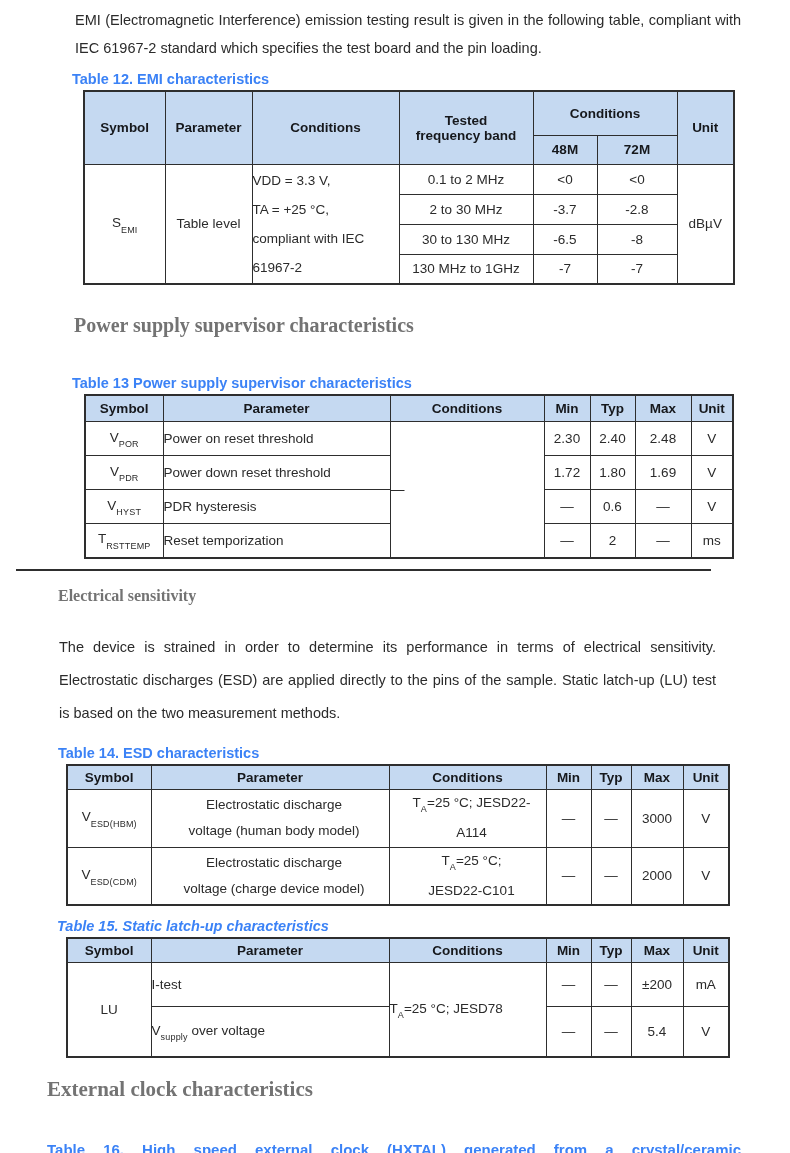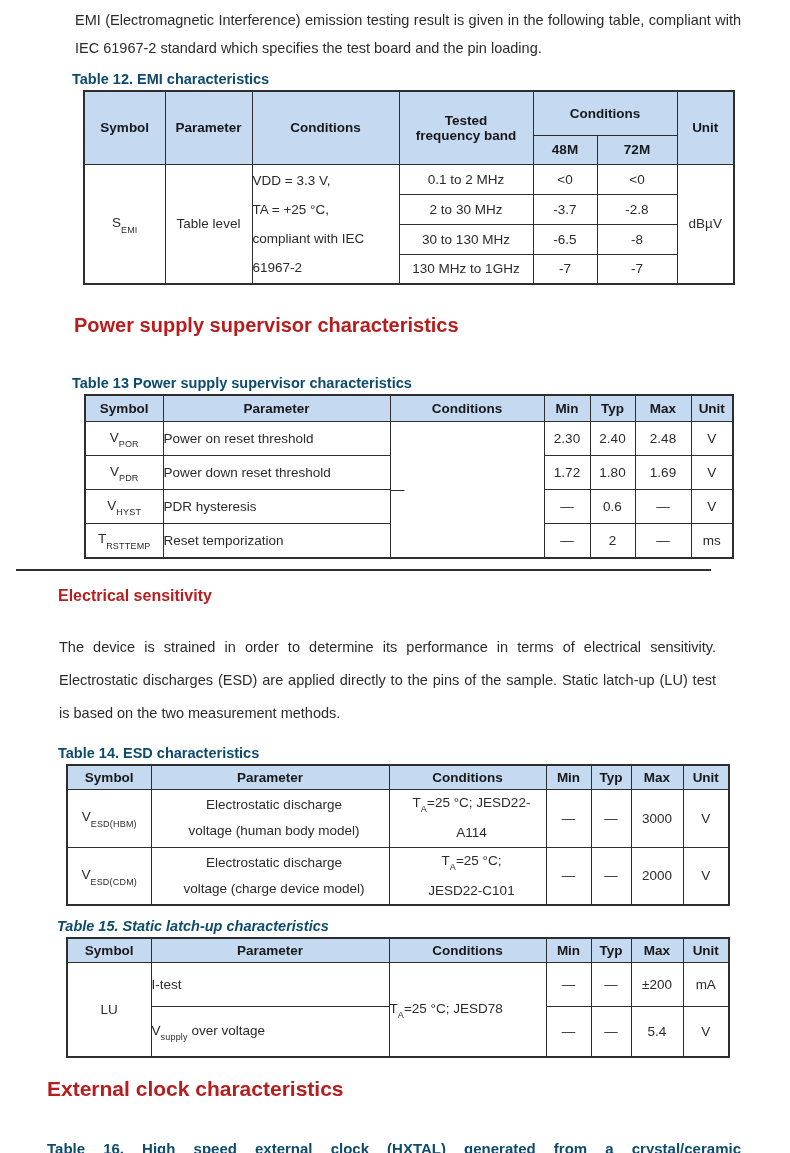--- a/index.html
+++ b/index.html
@@ -4,27 +4,27 @@
 <style>
   html,body{margin:0;padding:0;}
   body{
     width:790px;height:1153px;background:#ffffff;
     font-family:"Liberation Sans","DejaVu Sans",sans-serif;
     color:#262626;position:relative;overflow:hidden;
   }
   .para{ text-align:justify; font-size:14.5px; line-height:28px; color:#2b2b2b;}
   .p1{ margin:6px 49px 0 75px; }
   .p2{ margin:26px 74px 0 59px; line-height:33px; }
-  .caption{ font-weight:bold; font-size:14.5px; color:#0c4a6e; }
+  .caption{ font-weight:bold; font-size:14.5px; color:#3b82f6; }
   .cap12{ margin:9px 0 3px 72px; }
   .cap13{ margin:38px 0 3px 72px; }
   .cap14{ margin:15px 0 3px 58px; }
   .cap15{ margin:12px 0 3px 57px;font-style:italic; }
   .cap16{ margin:39px 49px 0 47px; font-size:15px; text-align:justify; text-align-last:justify; }
-  h2{ font-weight:bold; color:#b91c1c; margin:0; }
+  h2{ font-weight:bold; color:#737373; margin:0;font-family:Liberation Serif, serif; }
   .h-power{ font-size:20px; margin:29px 0 0 74px; }
   .h-elec{ font-size:16px; margin:16px 0 0 58px; }
   .h-clock{ font-size:21px; margin:19px 0 0 47px; }
   .divider{ height:2px; background:#2e2e2e; width:695px; margin:10px 0 0 16px; }
 
   table{ border-collapse:collapse; table-layout:fixed; }
   .t12{ margin-left:83px; width:650px; }
   .t13{ margin-left:84px; width:648px; }
   .t14, .t15{ margin-left:66px; width:662px; }
   th,td{ border:1px solid #2e2e2e; font-size:13.5px; padding:0; overflow:hidden; }

